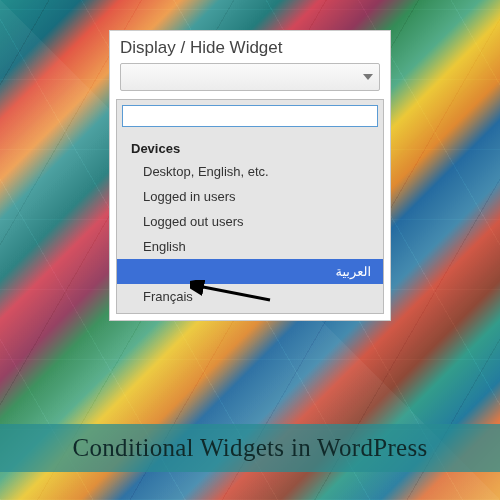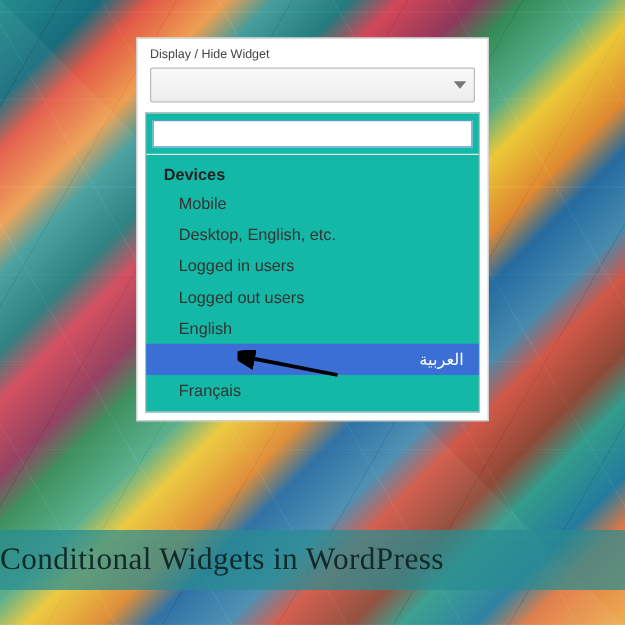--- a/index.html
+++ b/index.html
@@ -38,21 +38,21 @@
     left: 50%;
     transform: translateX(-50%);
     width: 282px;
     background: #fff;
     border: 1px solid #ccc;
   }
   .hdr {
     padding: 7px 10px 0 10px;
   }
   .hdr-label {
-    font-size: 10px;
+    font-size: 17px;
     color: #444;
     margin-bottom: 5px;
   }
   .select {
     position: relative;
     border: 1px solid #bbb;
     background: linear-gradient(#fafafa, #ececec);
     height: 28px;
     line-height: 26px;
     padding: 0 10px;
@@ -67,21 +67,21 @@
     top: 50%;
     transform: translateY(-50%);
     width: 0; height: 0;
     border-left: 5px solid transparent;
     border-right: 5px solid transparent;
     border-top: 6px solid #777;
   }
   .dropdown {
     margin: 8px 6px 6px 6px;
     border: 1px solid #bbb;
-    background: #14b8a6;
+    background: #e5e5e5;
   }
   .search {
     padding: 5px;
     border-bottom: 1px solid #e5e5e5;
   }
   .search input {
     width: 100%;
     height: 22px;
     border: 1px solid #5a9bd4;
     outline: none;
@@ -116,20 +116,21 @@
   .caption {
     position: absolute;
     left: 0; right: 0;
     bottom: 28px;
     height: 48px;
     background: rgba(40, 140, 145, 0.72);
     color: #102a2a;
     font-family: Georgia, "Times New Roman", serif;
     font-size: 25px;
     line-height: 48px;
+    text-align: center;
     letter-spacing: 0.3px;
   }
 </style>
 </head>
 <body>
 
 <div class="bg"></div>
 <div class="tri-overlay"></div>
 
 <div class="panel">
@@ -140,21 +141,20 @@
     </div>
   </div>
 
   <div class="dropdown">
     <div class="search">
       <input type="text" style="">
     </div>
     <div class="list">
 
       <div class="grp">Devices</div>
-      <div class="itm">Mobile</div>
       <div class="itm">Desktop, English, etc.</div>
 
       <div class="itm">Logged in users</div>
       <div class="itm">Logged out users</div>
 
       <div class="itm">English</div>
       <div class="itm sel" dir="rtl">العربية</div>
       <div class="itm">Français</div>
 
     </div>

